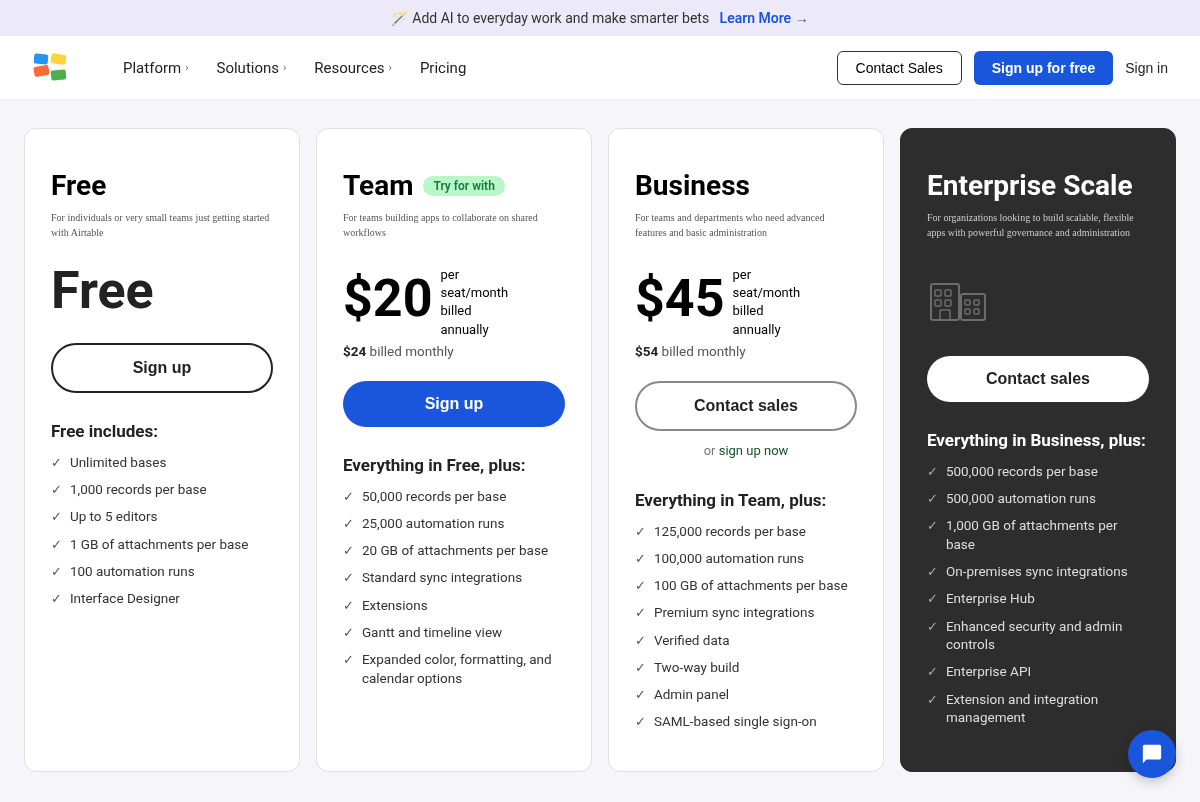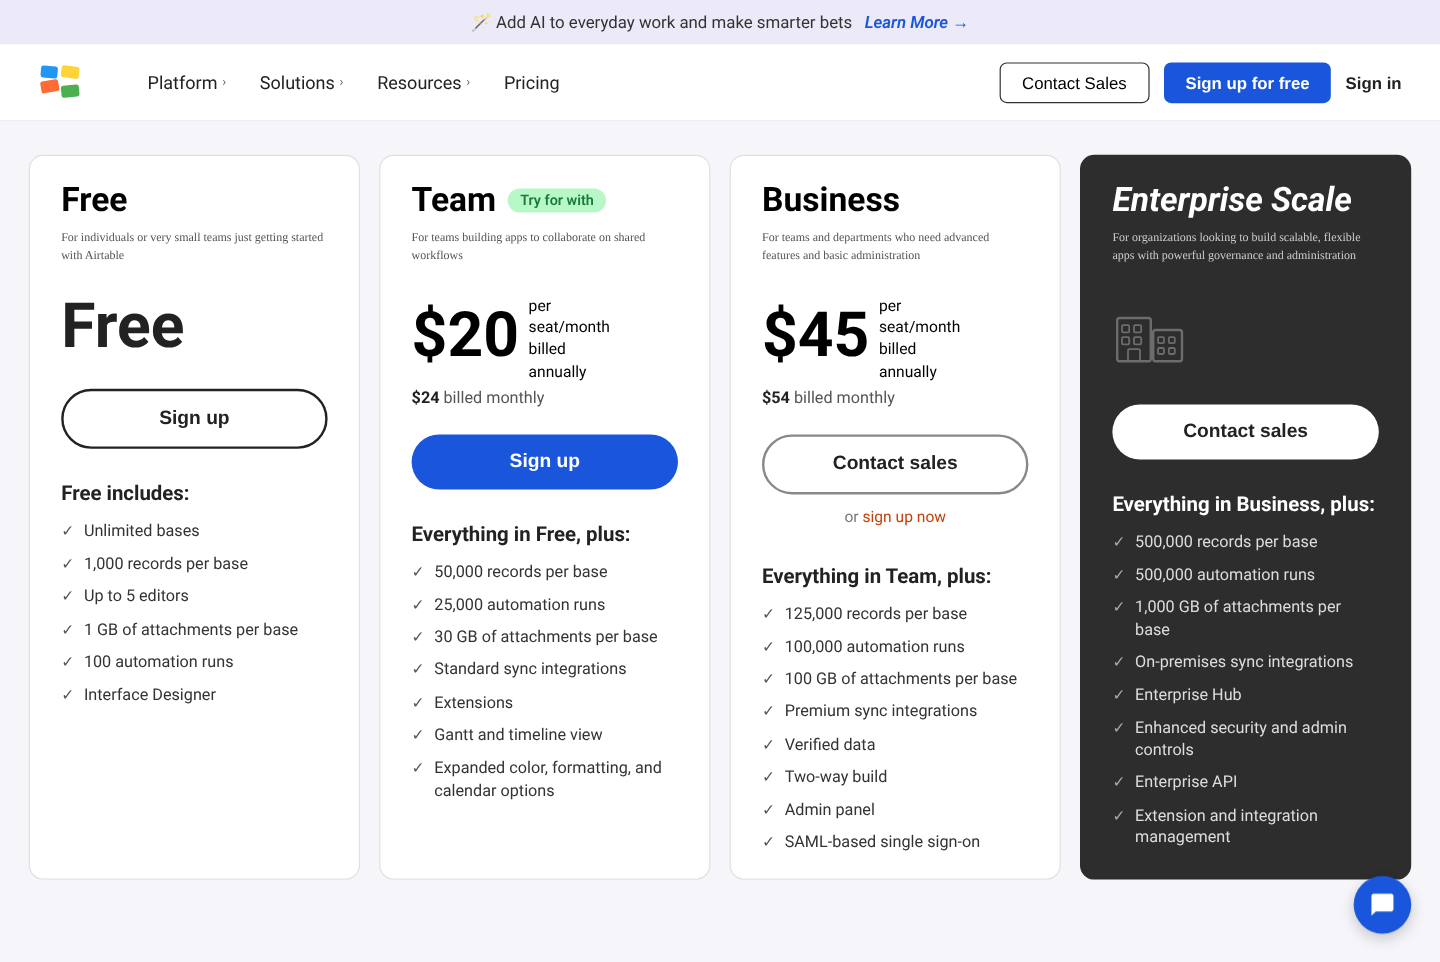--- a/index.html
+++ b/index.html
@@ -6,21 +6,21 @@
     body { font-family: -apple-system, BlinkMacSystemFont, 'Segoe UI', Roboto, sans-serif; background: #f5f5fa; }
 
     
     .top-banner {
       background: #ece9f8;
       text-align: center;
       padding: 10px;
       font-size: 14px;
       color: #333;
     }
-    .top-banner a { color: #1a56db; text-decoration: none; font-weight: 600; font-style: italic; }
+    .top-banner a { color: #1a56db; text-decoration: none; font-weight: 600; }
 
     
     nav {
       background: #fff;
       display: flex;
       align-items: center;
       padding: 0 32px;
       height: 64px;
       border-bottom: 1px solid #eee;
     }
@@ -70,57 +70,57 @@
       padding: 9px 18px;
       border-radius: 6px;
       font-size: 14px;
       font-weight: 600;
       cursor: pointer;
     }
     .btn-signin {
       background: transparent;
       border: none;
       font-size: 14px;
-      font-weight: 700;
+      font-weight: 400;
       cursor: pointer;
       color: #222;
     }
 
     
     .pricing-container {
       display: flex;
       gap: 16px;
       padding: 28px 24px;
       max-width: 1200px;
       margin: 0 auto;
     }
     .plan-card {
       background: #fff;
       border-radius: 12px;
       border: 1px solid #e0e0e0;
-      padding: 20px 26px;
+      padding: 40px 26px;
       flex: 1;
       display: flex;
       flex-direction: column;
     }
     .plan-card.enterprise {
       background: #2d2d2d;
       color: #fff;
       border-color: #2d2d2d;
     }
 
     .plan-name {
       font-size: 28px;
       font-weight: 700;
       margin-bottom: 8px;
       display: flex;
       align-items: center;
       gap: 10px;
     }
-    .plan-card.enterprise .plan-name { color: #fff; font-style: italic; }
+    .plan-card.enterprise .plan-name { color: #fff; }
 
     .try-badge {
       background: #b8f7c8;
       color: #1a7a3a;
       font-size: 12px;
       font-weight: 600;
       padding: 3px 10px;
       border-radius: 20px;
     }
 
@@ -200,21 +200,21 @@
       color: #222;
     }
     .plan-card.enterprise .btn-white { background: #fff; color: #222; border: none; }
 
     .or-signup {
       text-align: center;
       font-size: 13px;
       color: #777;
       margin-bottom: 16px;
     }
-    .or-signup a { color: #c2410c; text-decoration: none; }
+    .or-signup a { color: #14532d; text-decoration: none; }
 
     
     .features-section { margin-top: 16px; }
     .features-title {
       font-size: 17px;
       font-weight: 700;
       color: #222;
       margin-bottom: 12px;
     }
     .plan-card.enterprise .features-title { color: #fff; }
@@ -360,21 +360,21 @@
         <li class="feature-item">
             <span class="check-icon">✓</span>
             <span>50,000 records per base</span>
           </li>
         <li class="feature-item">
             <span class="check-icon">✓</span>
             <span>25,000 automation runs</span>
           </li>
         <li class="feature-item">
             <span class="check-icon">✓</span>
-            <span>30 GB of attachments per base</span>
+            <span>20 GB of attachments per base</span>
           </li>
         <li class="feature-item">
             <span class="check-icon">✓</span>
             <span>Standard sync integrations</span>
           </li>
         <li class="feature-item">
             <span class="check-icon">✓</span>
             <span>Extensions</span>
           </li>
         <li class="feature-item">

